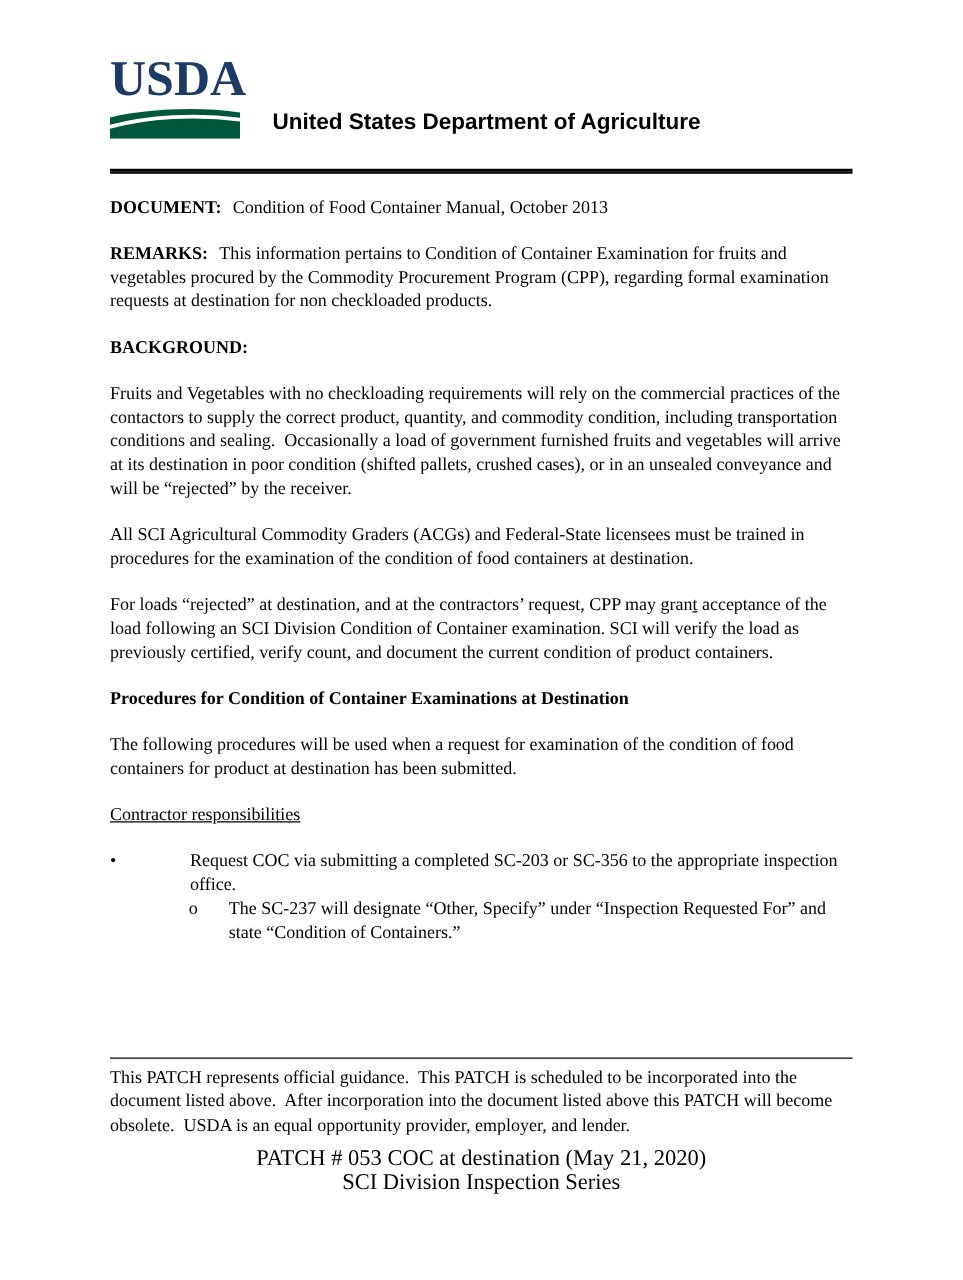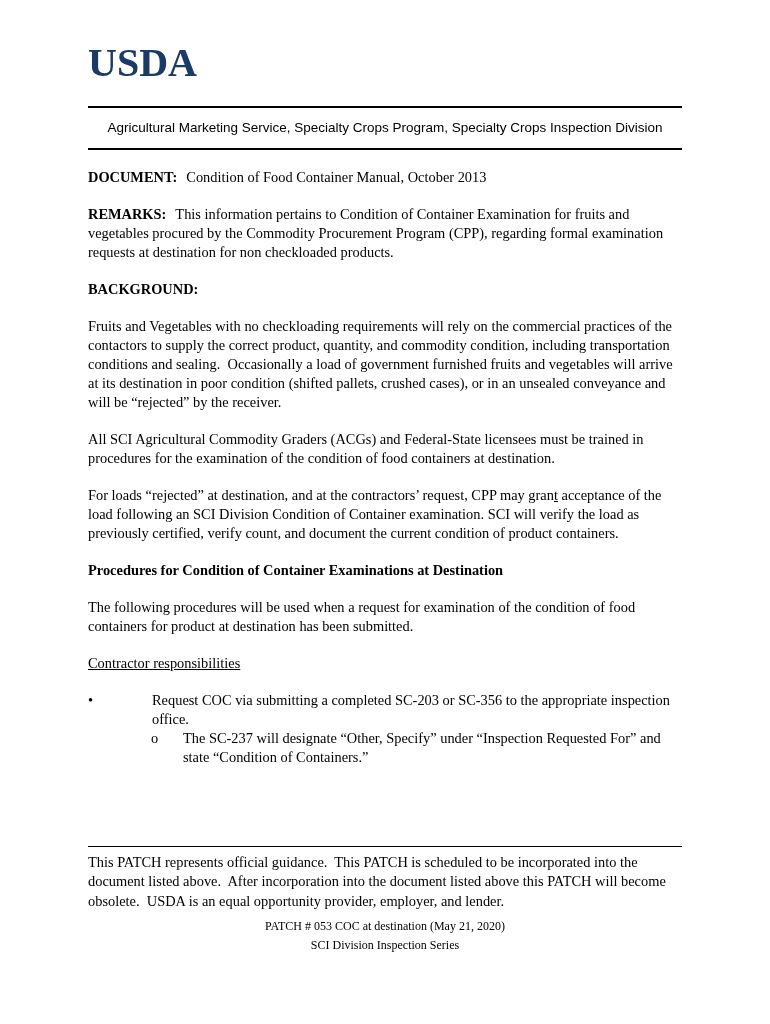--- a/index.html
+++ b/index.html
@@ -21,21 +21,21 @@
     overflow:hidden;
   }
 
   
   .masthead{
     display:flex;
     align-items:flex-end;
     gap:26px;
     margin-bottom:24px;
   }
-  .logo{display:flex;flex-direction:row;gap:3px;width:104px;flex:none;}
+  .logo{display:flex;flex-direction:column;gap:3px;width:104px;flex:none;}
   .logo-text{
     font-family:"Liberation Serif",serif;
     font-weight:bold;
     font-size:40px;
     line-height:0.95;
     letter-spacing:0;
     color:var(--logo-blue,#1b3a66);
   }
   .agency-title{
     font-family:"Liberation Sans",sans-serif;
@@ -85,41 +85,41 @@
   }
   .footer-guidance{
     margin:6px 0 0 0;
     font-size:14.4px;
     line-height:19.3px;
     white-space:pre-wrap;
   }
   .footer-center{
     margin-top:6px;
     text-align:center;
-    font-size:12px;
+    font-size:18px;
     line-height:19.5px;
   }
 </style>
 </head>
 <body>
 
 <div class="page">
 
   <header class="masthead">
     <div class="logo">
       <div class="logo-text">USDA</div>
       <svg class="logo-swoosh" width="104" height="26" viewBox="0 0 104 26" aria-hidden="true">
         <path d="M0,9 C28,2 72,0 104,5 L104,26 L0,26 Z" style="fill:var(--logo-green,#00583c)"></path>
         <path d="M-2,17 C30,8 70,6 106,11" style="fill:none;stroke:#ffffff;stroke-width:3"></path>
       </svg>
     </div>
+    <div class="agency-title">United States Department of Agriculture</div>
   </header>
 
   <div class="rule"></div>
-  <div class="division-line">Agricultural Marketing Service, Specialty Crops Program, Specialty Crops Inspection Division</div>
   <div class="rule"></div>
 
   <main>
 
     <p><strong class="lbl">DOCUMENT:</strong><span>Condition of Food Container Manual, October 2013</span></p>
 
     <p><strong class="lbl">REMARKS:</strong><span>This information pertains to Condition of Container Examination for fruits and vegetables procured by the Commodity Procurement Program (CPP), regarding formal examination requests at destination for non checkloaded products.</span></p>
 
     <p class="b">BACKGROUND:</p>
 

